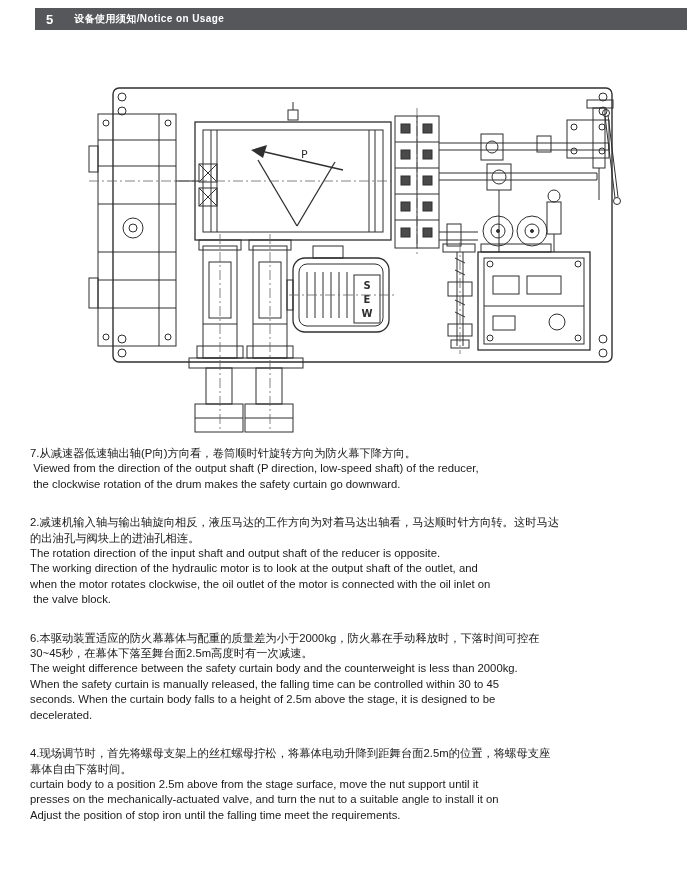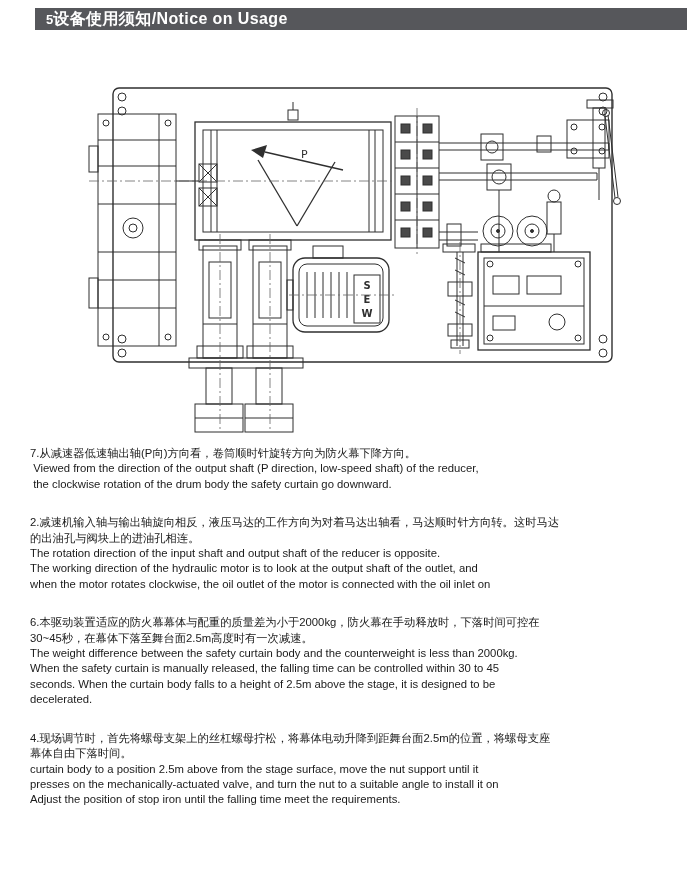--- a/index.html
+++ b/index.html
@@ -6,21 +6,21 @@
   .page {
     position:relative; width:687px; height:889px; background:#ffffff;
     font-family:"Liberation Sans","DejaVu Sans",sans-serif; overflow:hidden;
     color:#1a1a1a;
   }
   .header-bar {
     position:absolute; left:35px; top:8px; right:0; height:22px;
     background:#56575b; color:#ffffff; display:flex; align-items:center;
   }
   .header-num { font-weight:bold; font-size:13px; margin-left:11px; }
-  .header-title { font-weight:bold; font-size:16px; margin-left:0; letter-spacing:0.4px; }
+  .header-title { font-weight:bold; font-size:10px; margin-left:21px; letter-spacing:0.4px; }
 
   .drawing { position:absolute; left:85px; top:84px; width:540px; height:352px; }
   .drawing svg { display:block; }
   .drawing text { font-family:"DejaVu Sans","Liberation Sans",sans-serif; }
 
   .content {
     position:absolute; left:30px; top:446px; width:634px;
     font-size:11.3px; line-height:15.4px;
   }
   .para { margin:0 0 23px 0; }
@@ -238,29 +238,30 @@
 
       </g>
     </svg>
   </div>
 
   <div class="content">
 
     <div class="para">
       <div class="line">7.从减速器低速轴出轴(P向)方向看，卷筒顺时针旋转方向为防火幕下降方向。</div>
       <div class="line"> Viewed from the direction of the output shaft (P direction, low-speed shaft) of the reducer,</div>
-      <div class="line"> the clockwise rotation of the drum body the safety curtain go downward.</div>
+      <div class="line"> the clockwise rotation of the drum makes the safety curtain go downward.</div>
     </div>
 
     <div class="para">
       <div class="line">2.减速机输入轴与输出轴旋向相反，液压马达的工作方向为对着马达出轴看，马达顺时针方向转。这时马达</div>
       <div class="line">的出油孔与阀块上的进油孔相连。</div>
       <div class="line">The rotation direction of the input shaft and output shaft of the reducer is opposite.</div>
       <div class="line">The working direction of the hydraulic motor is to look at the output shaft of the outlet, and</div>
       <div class="line">when the motor rotates clockwise, the oil outlet of the motor is connected with the oil inlet on</div>
+      <div class="line"> the valve block.</div>
     </div>
 
     <div class="para">
       <div class="line">6.本驱动装置适应的防火幕幕体与配重的质量差为小于2000kg，防火幕在手动释放时，下落时间可控在</div>
       <div class="line">30~45秒，在幕体下落至舞台面2.5m高度时有一次减速。</div>
       <div class="line">The weight difference between the safety curtain body and the counterweight is less than 2000kg.</div>
       <div class="line">When the safety curtain is manually released, the falling time can be controlled within 30 to 45</div>
       <div class="line">seconds. When the curtain body falls to a height of 2.5m above the stage, it is designed to be</div>
       <div class="line">decelerated.</div>
     </div>

